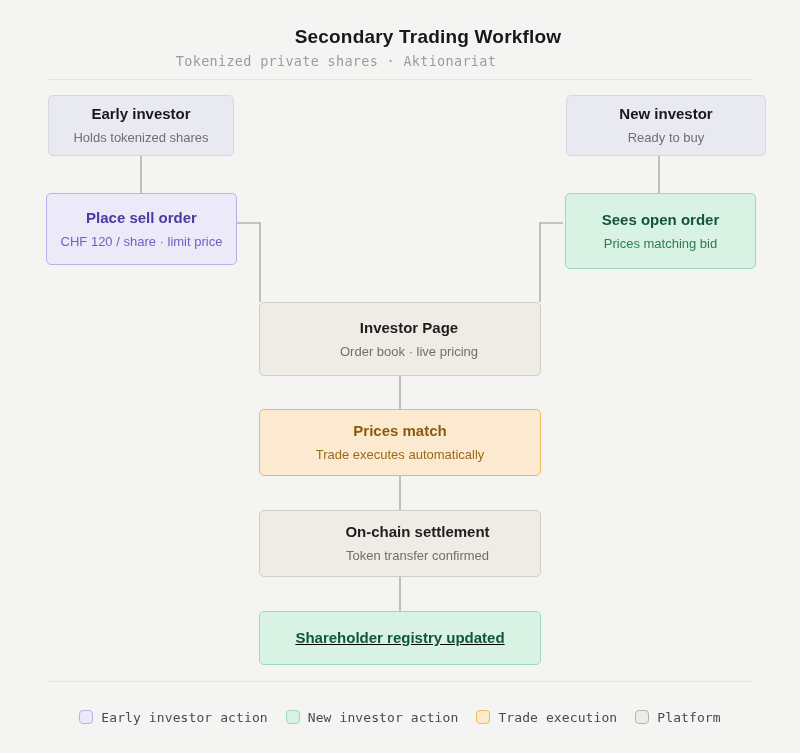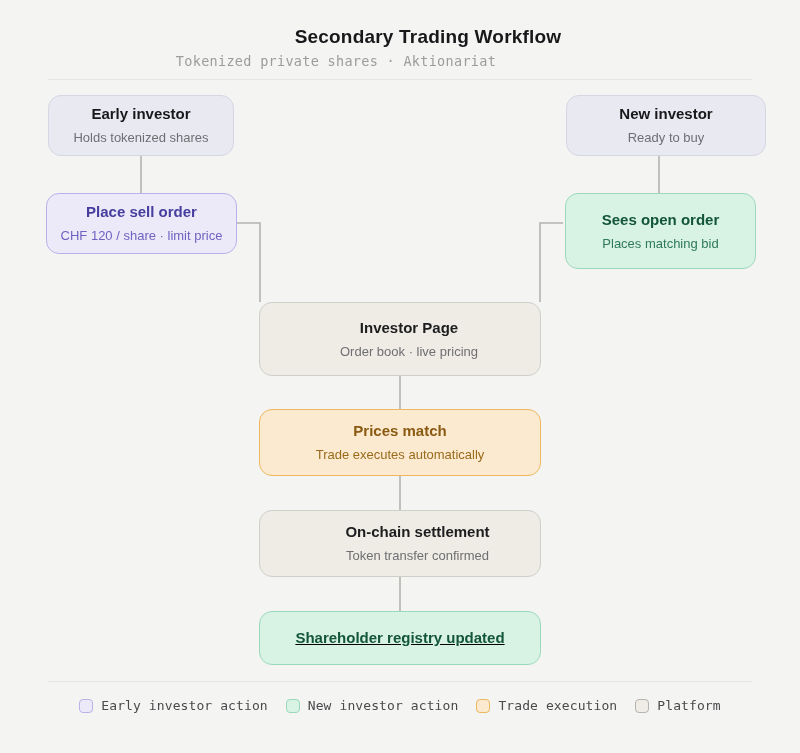--- a/index.html
+++ b/index.html
@@ -61,21 +61,21 @@
     top: 0;
     width: 800px;
     height: 753px;
     pointer-events: none;
   }
 
   
   .node {
     position: absolute;
     box-sizing: border-box;
-    border-radius: 13px;
+    border-radius: 5px;
     border: 1px solid #cfcfca;
     background: #efece6;
     display: flex;
     flex-direction: column;
     align-items: center;
     justify-content: center;
     text-align: center;
   }
   .node .nlabel {
     font-size: 15px;
@@ -121,22 +121,22 @@
     left: 0;
     top: 694px;
     width: 800px;
     display: flex;
     align-items: center;
     justify-content: center;
     gap: 0px;
   }
   .legend-item {
     display: flex;
-    align-items: flex-end;
-    margin: 4px 9px;
+    align-items: flex-start;
+    margin: 16px 9px;
   }
   .swatch {
     width: 14px;
     height: 14px;
     border-radius: 4px;
     border: 1.5px solid #999;
     box-sizing: border-box;
     margin-right: 8px;
     flex: none;
   }
@@ -174,28 +174,28 @@
   <div class="node role-neutral" style="left:48px; top:95px; width:186px; height:61px;">
     <div class="nlabel">Early investor</div>
     <div class="nsub">Holds tokenized shares</div>
   </div>
 
   <div class="node role-neutral" style="left:566px; top:95px; width:200px; height:61px;">
     <div class="nlabel">New investor</div>
     <div class="nsub">Ready to buy</div>
   </div>
 
-  <div class="node role-early" style="left:46px; top:193px; width:191px; height:61px;">
+  <div class="node role-early" style="left:46px; top:193px; width:191px; height:72px;">
     <div class="nlabel">Place sell order</div>
     <div class="nsub">CHF 120 / share · limit price</div>
   </div>
 
   <div class="node role-new" style="left:565px; top:193px; width:191px; height:76px;">
     <div class="nlabel">Sees open order</div>
-    <div class="nsub">Places matching bid</div>
+    <div class="nsub">Prices matching bid</div>
   </div>
 
   <div class="node role-platform" style="left:259px; top:302px; width:282px; height:74px;padding-left:18px;">
     <div class="nlabel">Investor Page</div>
     <div class="nsub">Order book · live pricing</div>
   </div>
 
   <div class="node role-trade" style="left:259px; top:409px; width:282px; height:67px;">
     <div class="nlabel">Prices match</div>
     <div class="nsub">Trade executes automatically</div>

